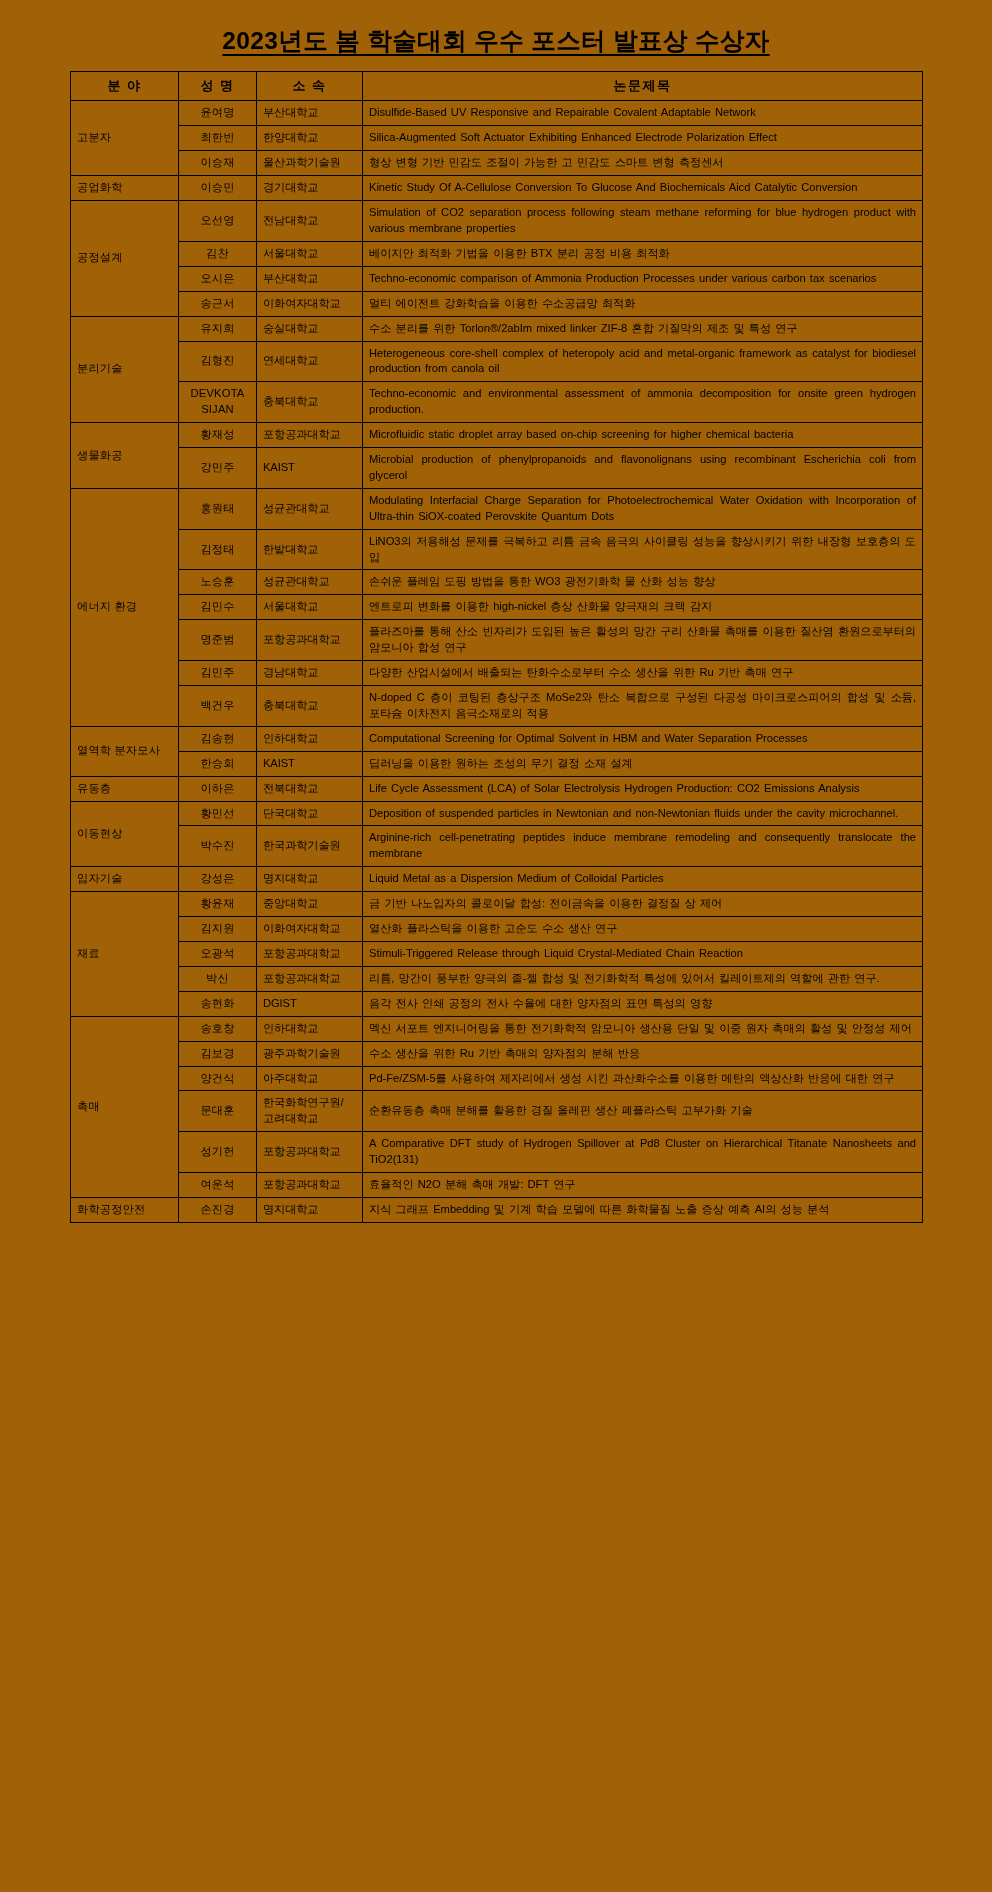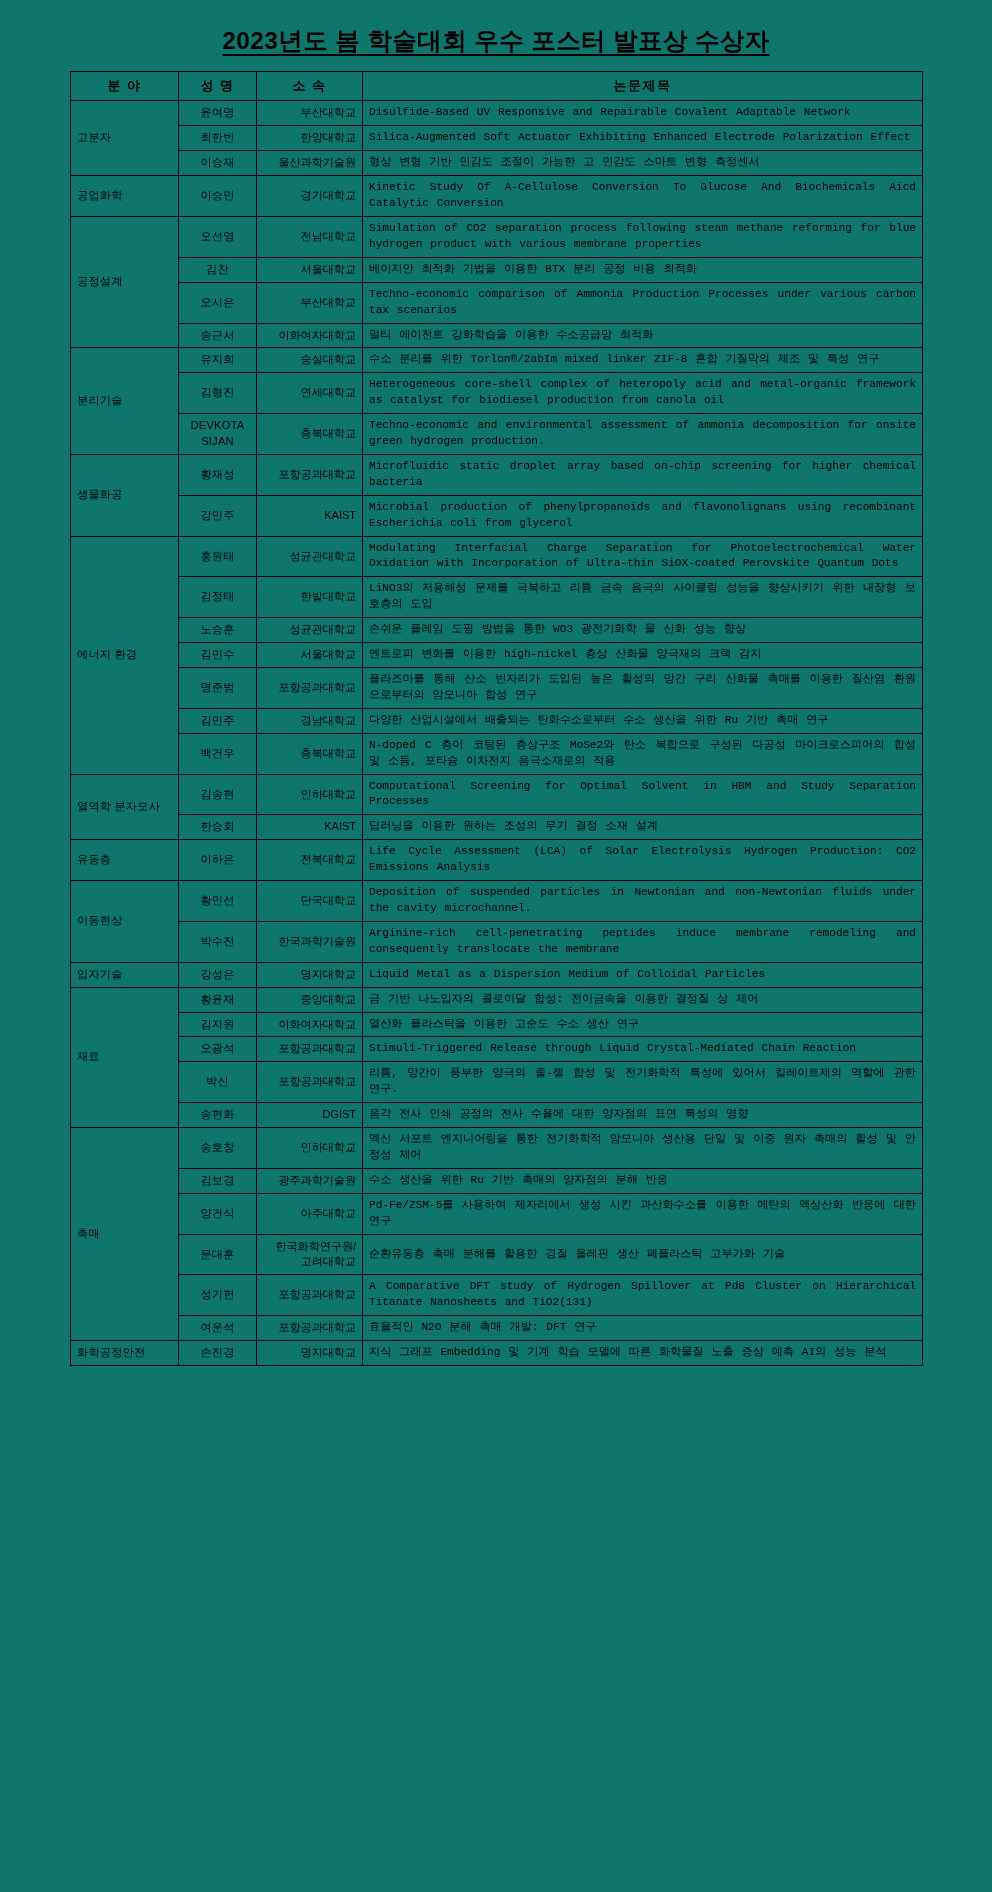--- a/index.html
+++ b/index.html
@@ -11,21 +11,21 @@
     width: 992px;
     font-family: "Liberation Sans", sans-serif;
     color: #000000;
     -webkit-font-smoothing: antialiased;
   }
   .page {
     width: 992px;
     min-height: 1892px;
     box-sizing: border-box;
     padding: 18px 70px 24px 70px;
-    background: #0f766e;
+    background: #a16207;
   }
   .doc-title {
     text-align: center;
     font-size: 24.5px;
     font-weight: bold;
     letter-spacing: 0.4px;
     margin: 6px 0 14px 0;
     text-decoration: underline;
     text-underline-offset: 5px;
     text-decoration-thickness: 2px;
@@ -62,34 +62,33 @@
     font-size: 11.6px;
     letter-spacing: 0.2px;
   }
   td.name {
     text-align: center;
     padding-left: 9px;
     font-size: 11.4px;
     letter-spacing: 0.2px;
   }
   td.affil {
-    text-align: right;
+    text-align: left;
     padding-left: 8px;
     font-size: 11.1px;
     letter-spacing: -0.1px;
   }
   td.paper {
     text-align: justify;
     text-justify: inter-word;
     padding-left: 8px;
     padding-right: 8px;
     font-size: 11.1px;
     letter-spacing: -0.05px;
     word-spacing: 1.2px;
-    font-family: Liberation Mono, monospace;
   }
 </style>
 </head>
 <body>
 
 <div class="page">
 
   <h1 class="doc-title">2023년도 봄 학술대회 우수 포스터 발표상 수상자</h1>
 
   <table class="award-table">
@@ -211,21 +210,21 @@
         </tr>
         <tr>
           <td class="name">백건우</td>
           <td class="affil">충북대학교</td>
           <td class="paper">N-doped C 층이 코팅된 층상구조 MoSe2와 탄소 복합으로 구성된 다공성 마이크로스피어의 합성 및 소듐, 포타슘 이차전지 음극소재로의 적용</td>
         </tr>
         <tr>
           <td class="field" rowspan="2">열역학 분자모사</td>
           <td class="name">김송현</td>
           <td class="affil">인하대학교</td>
-          <td class="paper">Computational Screening for Optimal Solvent in HBM and Study Separation Processes</td>
+          <td class="paper">Computational Screening for Optimal Solvent in HBM and Water Separation Processes</td>
         </tr>
         <tr>
           <td class="name">한승회</td>
           <td class="affil">KAIST</td>
           <td class="paper">딥러닝을 이용한 원하는 조성의 무기 결정 소재 설계</td>
         </tr>
         <tr>
           <td class="field" rowspan="1">유동층</td>
           <td class="name">이하은</td>
           <td class="affil">전북대학교</td>

